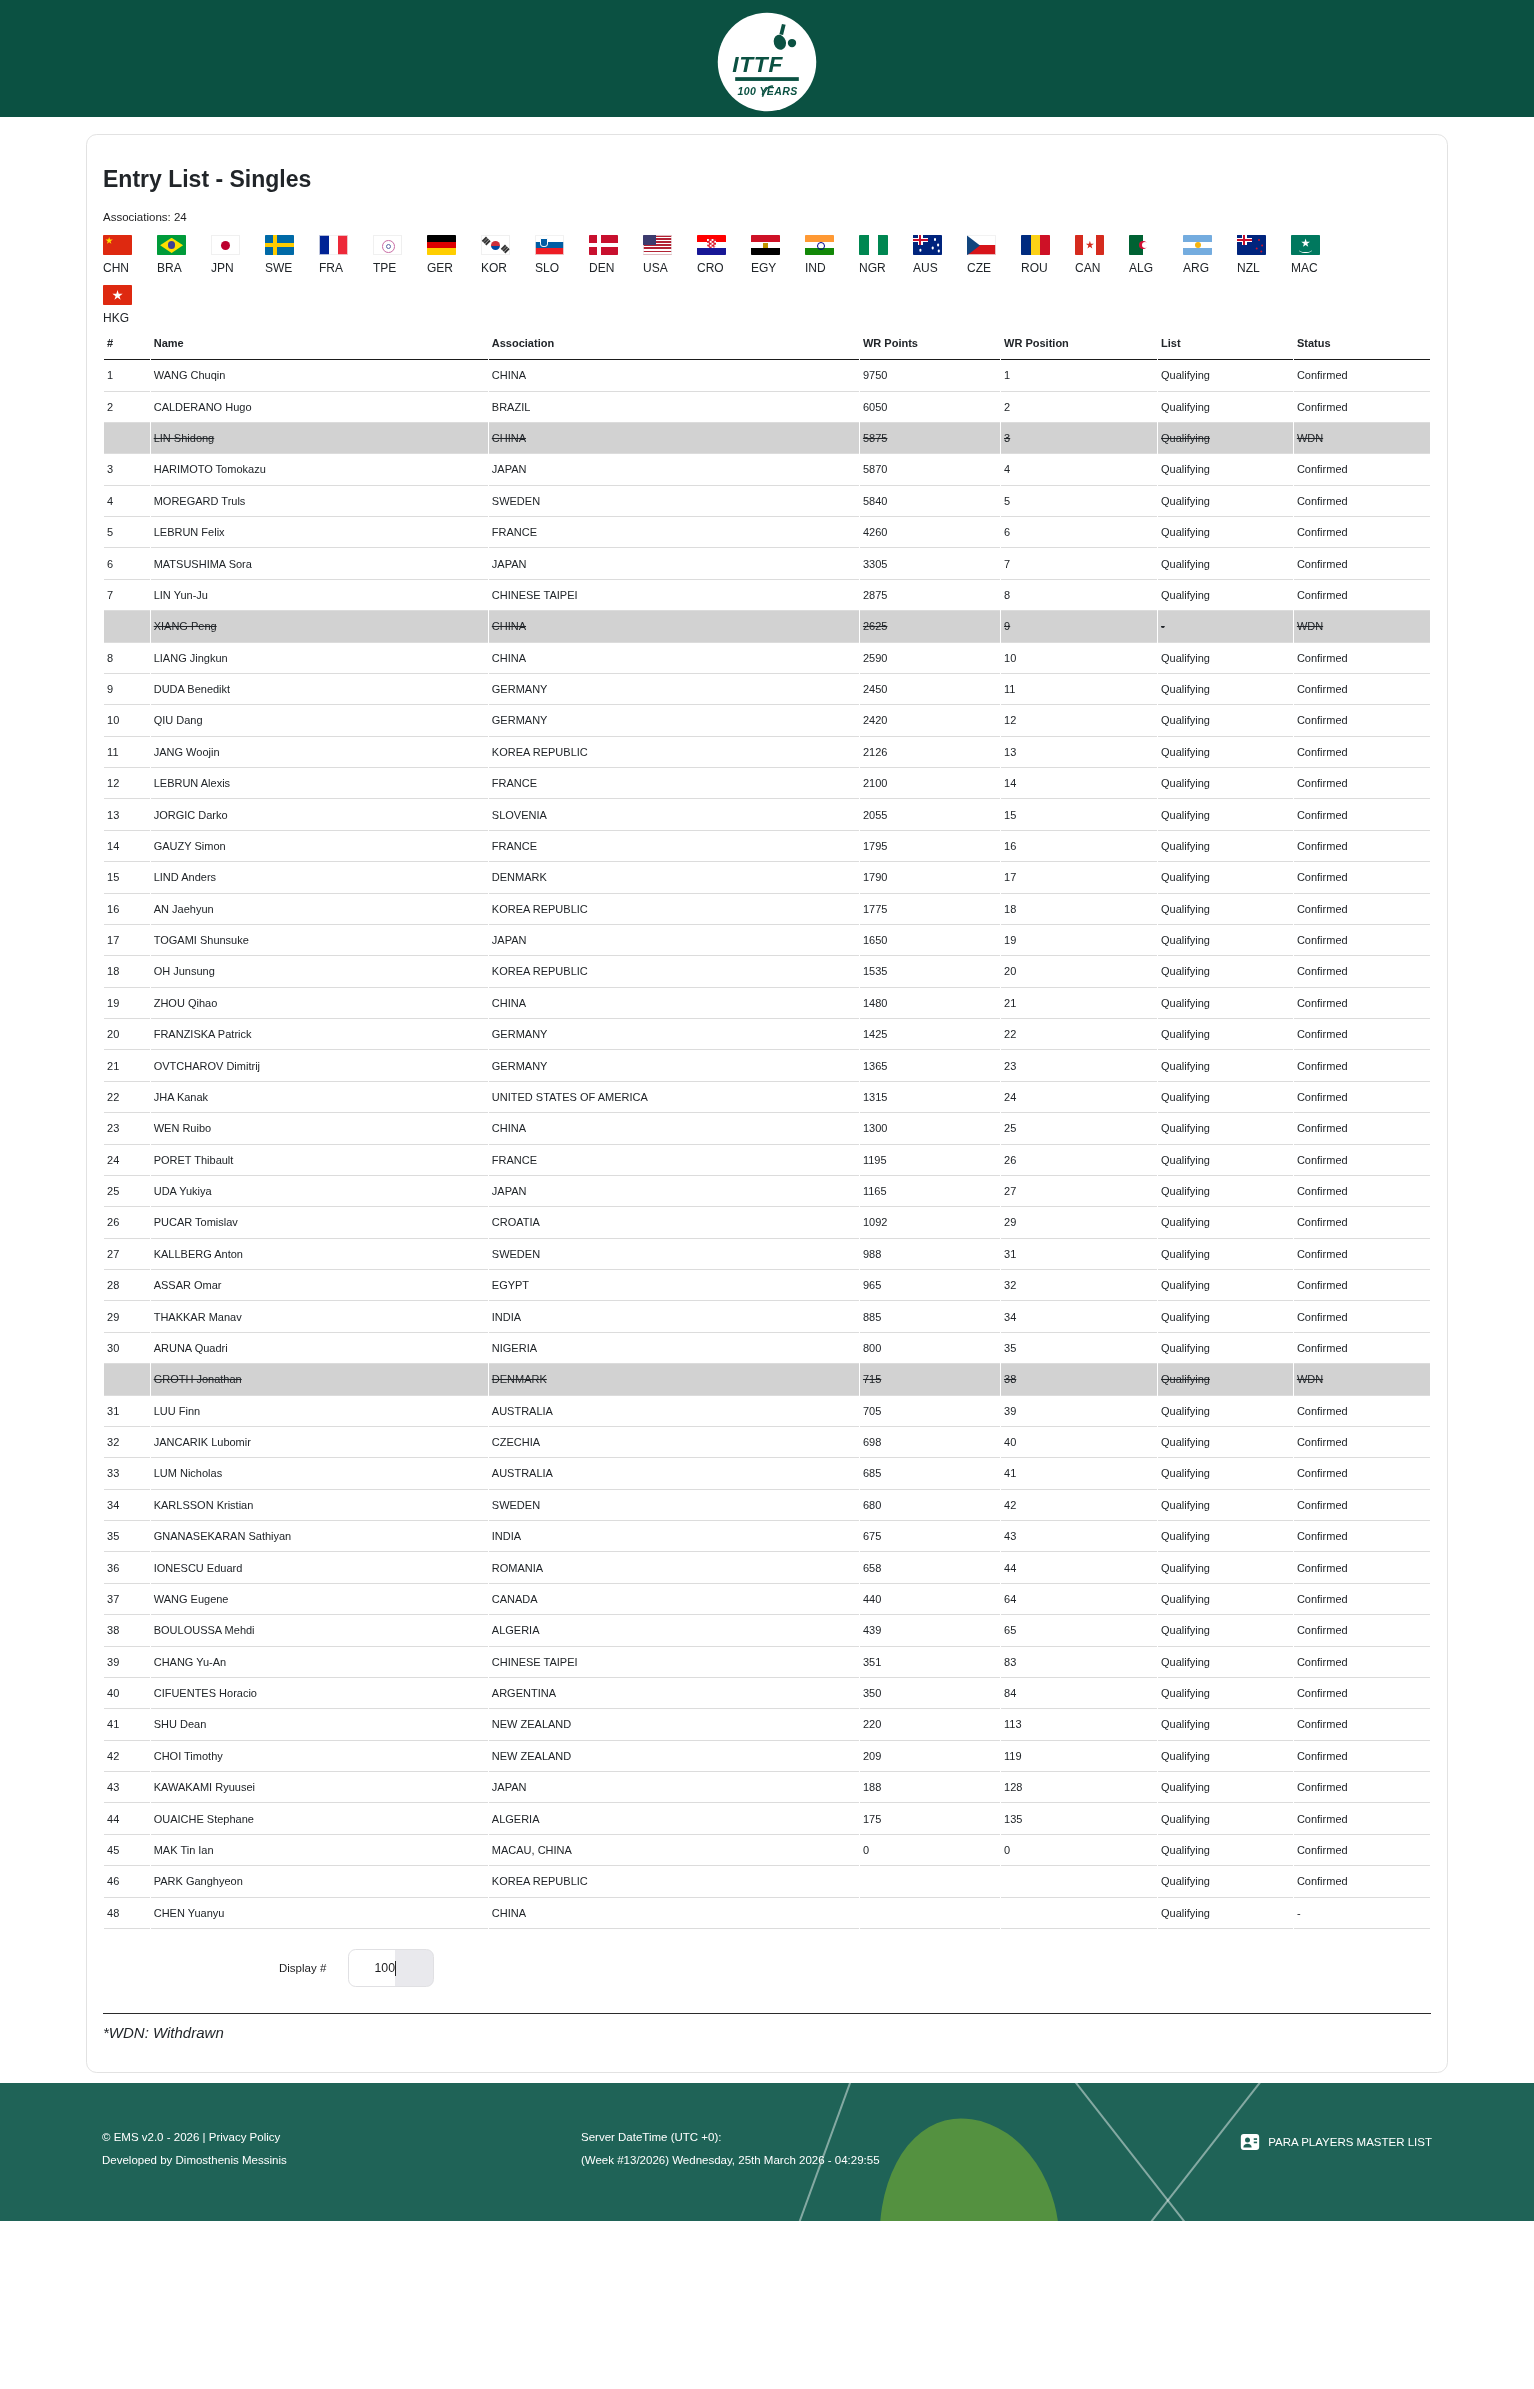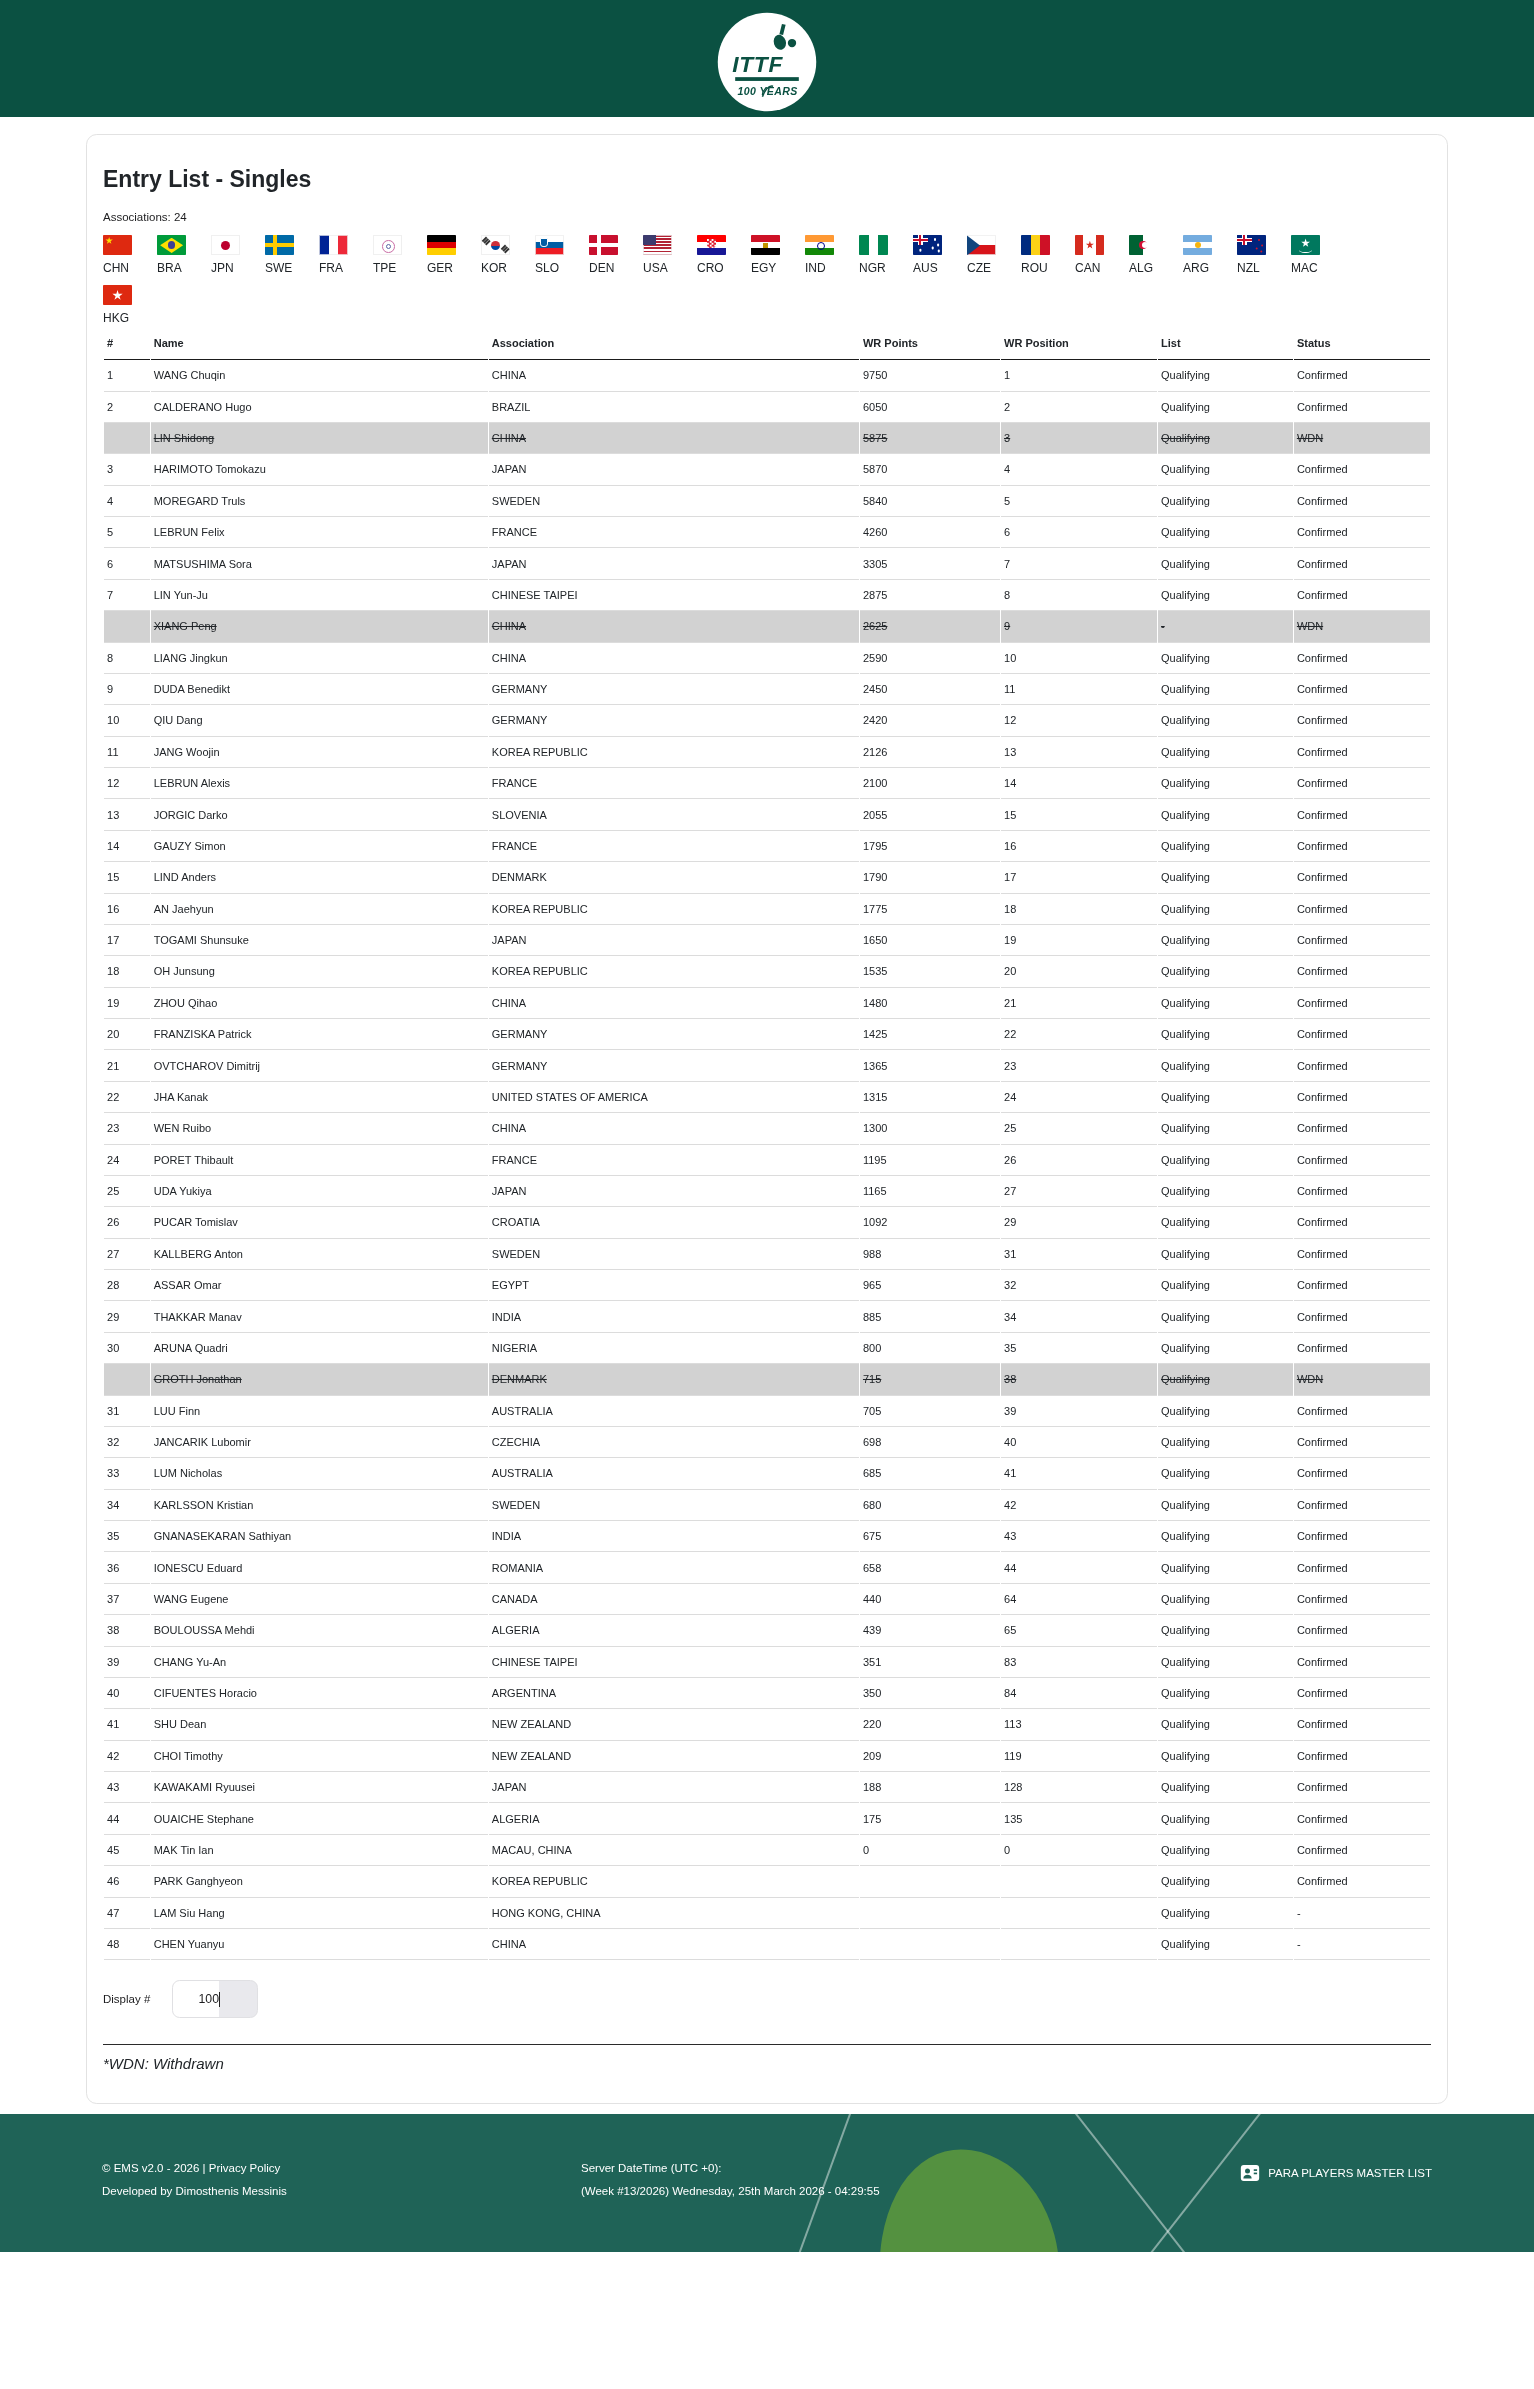--- a/index.html
+++ b/index.html
@@ -100,21 +100,21 @@
   
   table.entries { width: 100%; border-collapse: separate; border-spacing: 1.5px 0; font-size: 11px; }
   table.entries th { text-align: left; font-weight: bold; padding: 12.3px 3.1px 10px 3.1px; border-bottom: 1.5px solid #1b1b1b; color: #212529; }
   table.entries td { padding: 9.2px 3.1px; border-bottom: 0.8px solid #dcdcdc; color: #212529; }
   tr.wdn td { background: #d2d2d2; text-decoration: line-through; }
   col.c-num { width: 3.45%; } col.c-name { width: 25.5%; } col.c-assoc { width: 28%; }
   col.c-pts { width: 10.6%; } col.c-pos { width: 11.8%; } col.c-list { width: 10.2%; } col.c-status { width: 10.3%; }
 
   
   .display-row { display: flex; align-items: center; padding: 20px 0 26px 0; }
-  .display-label { font-size: 11.5px; }
+  .display-label { margin-left: 176px; font-size: 11.5px; }
   .display-select { margin-left: 21.5px; width: 86px; height: 38px; border: 0.8px solid #e0e0e3; border-radius: 7.7px;
      background: linear-gradient(to right,#ffffff 0 55%,#e9e9ed 55%); display: flex; align-items: center; cursor: pointer; }
   .display-select .sel-value { width: 55%; text-align: right; font-size: 12.3px; color: #1d1d1f; }
   .chevron { width: 8.4px; height: 8.4px; border-left: 1.9px solid #222; border-bottom: 1.9px solid #222;
      transform: rotate(-45deg) translate(1.5px,-1.5px); margin: 0 auto; }
   .sel-arrow { width: 45%; }
 
   .thick-rule { border-top: 1.5px solid #2b2b2b; }
   .wdn-note { margin-top: 10px; font-size: 15px; font-style: italic; color: #212529; }
 
@@ -720,29 +720,20 @@
         <tr>
           <td>46</td>
           <td>PARK Ganghyeon</td>
           <td>KOREA REPUBLIC</td>
           <td></td>
           <td></td>
           <td>Qualifying</td>
           <td>Confirmed</td>
         </tr>
         <tr>
-          <td>47</td>
-          <td>LAM Siu Hang</td>
-          <td>HONG KONG, CHINA</td>
-          <td></td>
-          <td></td>
-          <td>Qualifying</td>
-          <td>-</td>
-        </tr>
-        <tr>
           <td>48</td>
           <td>CHEN Yuanyu</td>
           <td>CHINA</td>
           <td></td>
           <td></td>
           <td>Qualifying</td>
           <td>-</td>
         </tr>
       </tbody>
   </table>

